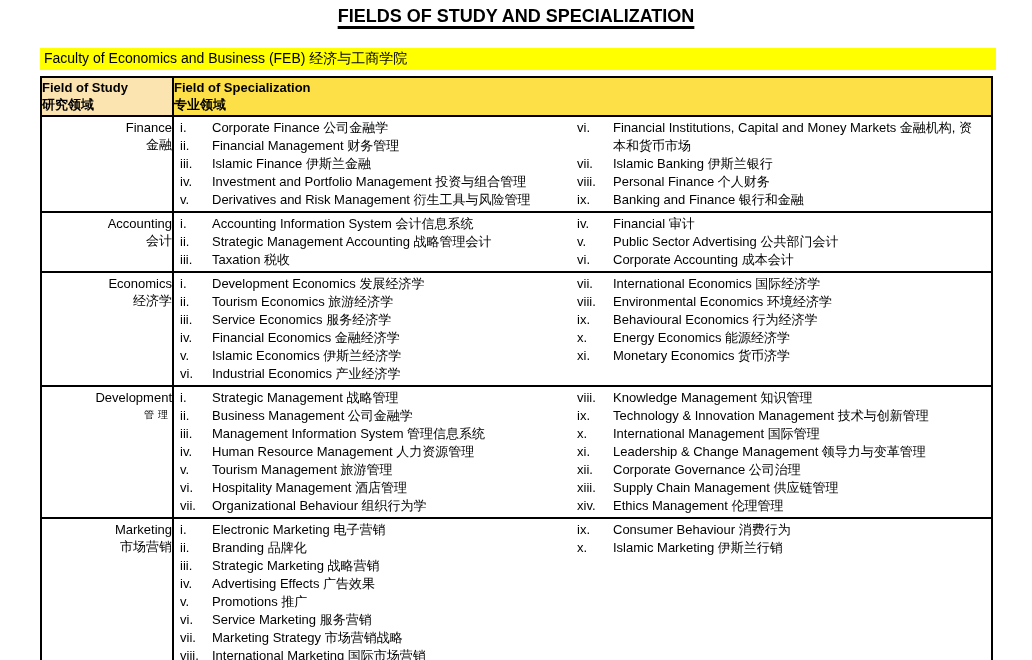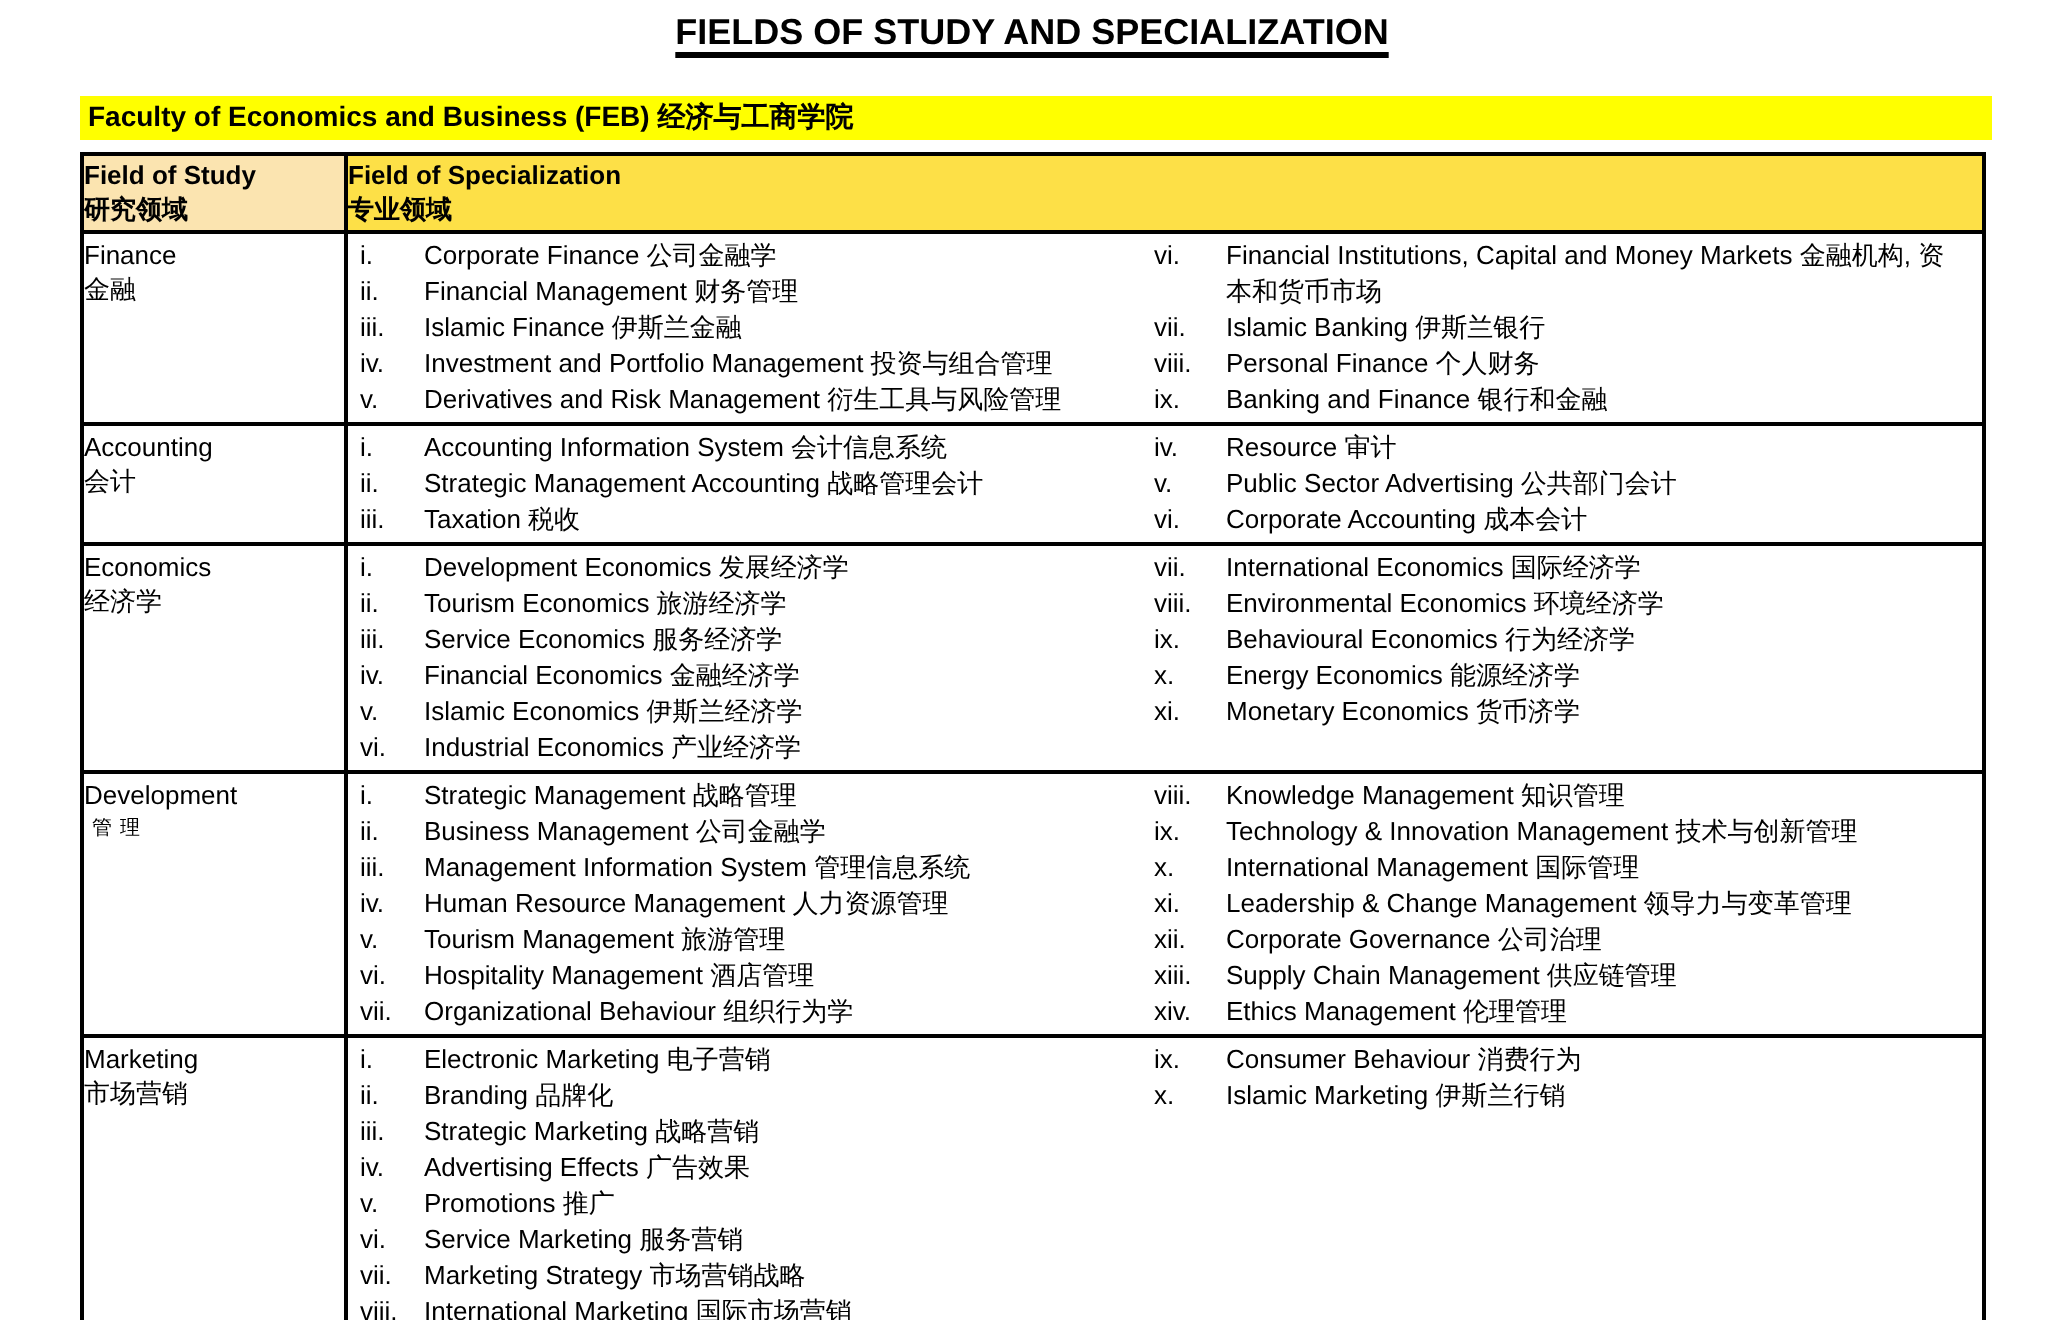--- a/index.html
+++ b/index.html
@@ -15,34 +15,34 @@
     text-align:center; font-size:18px; font-weight:bold;
   }
   .doc-title .u {
     text-decoration:underline;
     text-decoration-thickness:3px;
     text-underline-offset:4px;
     text-align:right;
   }
   .banner {
     position:absolute; left:40px; top:48px; width:956px; height:22px;
-    font-size:14px; font-weight:bold; line-height:21px;
+    font-size:14px; font-weight:normal; line-height:21px;
     padding:0 4px; white-space:nowrap; overflow:hidden;
   }
   table.tbl {
     position:absolute; left:40px; top:76px; width:953px;
     border-collapse:collapse; table-layout:fixed;
   }
   .tbl th, .tbl td { border:2px solid #000; vertical-align:top; }
   .tbl th {
     font-size:13px; font-weight:bold; text-align:left;
     line-height:17px; padding:1px 0 2px 0;
   }
   col.c1 { width:132px; }
-  td.field-cell { text-align:left; font-size:13px; line-height:17px; padding-top:2px; }
+  td.field-cell { text-align:right; font-size:13px; line-height:17px; padding-top:2px; }
   td.spec-cell { padding:2px 0 2px 6px; background:#fff; }
   .cols { display:flex; align-items:flex-start; }
   .col-left  { flex:0 0 397px; }
   .col-right { flex:1 1 auto; min-width:0; }
   .item { display:flex; font-size:13px; line-height:18px; }
   .item .num { flex:0 0 32px; }
   .col-right .item .num { flex:0 0 36px; }
   .item .txt { flex:1 1 auto; padding-right:6px; }
   .zh-serif {
     font-family:Liberation Serif, serif;
@@ -145,21 +145,21 @@
                   <span class="txt">Strategic Management Accounting 战略管理会计</span>
                 </div>
                 <div class="item">
                   <span class="num">iii.</span>
                   <span class="txt">Taxation 税收</span>
                 </div>
               </div>
               <div class="col-right">
                 <div class="item">
                   <span class="num">iv.</span>
-                  <span class="txt">Resource 审计</span>
+                  <span class="txt">Financial 审计</span>
                 </div>
                 <div class="item">
                   <span class="num">v.</span>
                   <span class="txt">Public Sector Advertising 公共部门会计</span>
                 </div>
                 <div class="item">
                   <span class="num">vi.</span>
                   <span class="txt">Corporate Accounting 成本会计</span>
                 </div>
               </div>

